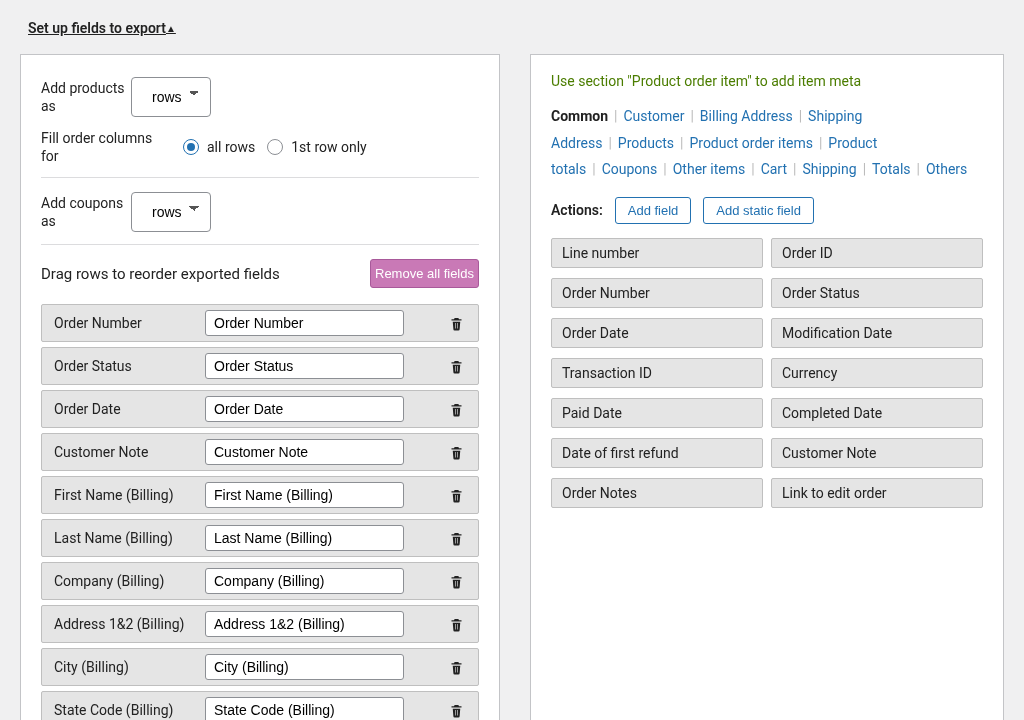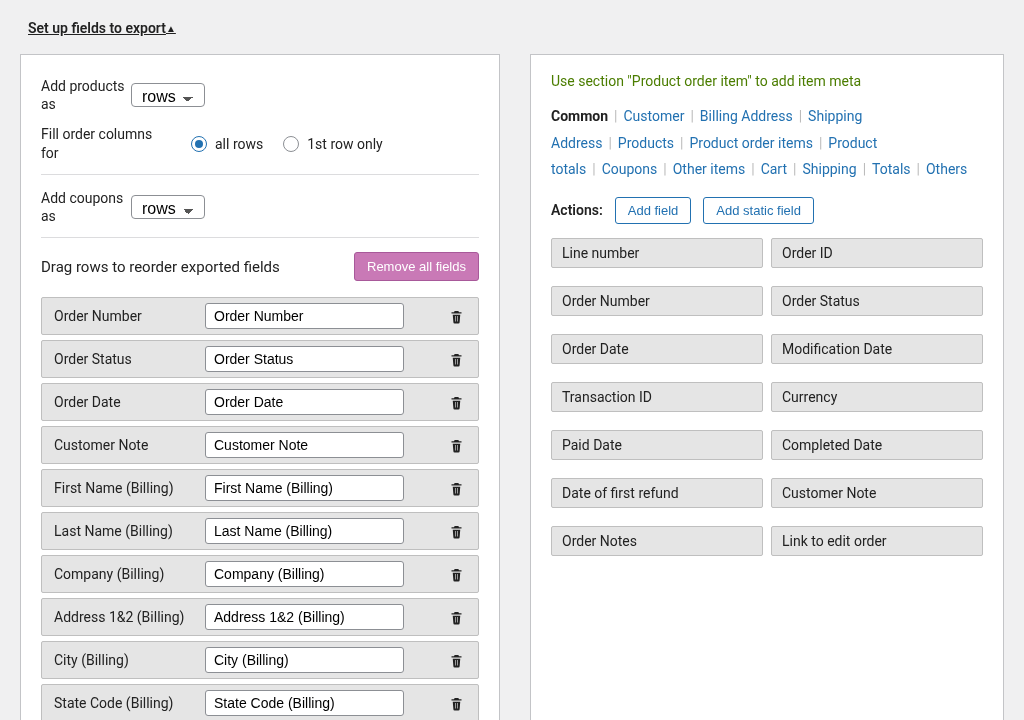--- a/index.html
+++ b/index.html
@@ -33,30 +33,30 @@
   }
   .panel-left { width: 480px; }
   .panel-right { flex:1; min-width: 440px; }
 
   .form-row { display:flex; align-items:center; margin: 6px 0 12px 0; }
   .form-row .lbl { width: 90px; font-size: 14px; line-height: 1.3; }
   select {
     border: 1px solid #8c8f94;
     border-radius: 4px;
     background: #fff;
-    padding: 4px 28px 4px 10px;
-    font-size: 16px;
-    height: 24px;
+    padding: 4px 28px 4px 20px;
+    font-size: 14px;
+    height: 40px;
     appearance: none;
     background-image: linear-gradient(45deg, transparent 50%, #555 50%), linear-gradient(135deg, #555 50%, transparent 50%);
     background-position: calc(100% - 16px) 13px, calc(100% - 11px) 13px;
     background-size: 5px 5px, 5px 5px;
     background-repeat: no-repeat;
   }
-  .radio-row { display:flex; align-items:center; gap:20px; font-size:14px; }
+  .radio-row { display:flex; align-items:center; gap:12px; font-size:14px; }
   .radio-row label { display:flex; align-items:center; gap:4px; cursor:pointer; }
   input[type=radio]{
     appearance:none;
     width:16px; height:16px;
     border:1px solid #8c8f94;
     border-radius:50%;
     position:relative;
     margin:0 4px 0 0;
     cursor:pointer;
   }
@@ -81,21 +81,21 @@
     justify-content:space-between;
     align-items:center;
     margin: 8px 0 16px 0;
   }
   .reorder-head .title{ font-size:15px; }
   .btn-purple{
     background:#c979b6;
     color:#fff;
     border:1px solid #a8599a;
     border-radius:3px;
-    padding: 6px 12px;
+    padding: 6px 4px;
     font-size:13px;
     cursor:pointer;
   }
   .field-row{
     background:#e5e5e5;
     border:1px solid #bfbfbf;
     border-radius:2px;
     padding: 5px 8px;
     display:flex;
     align-items:center;
@@ -159,21 +159,21 @@
     border:1px solid #2271b1;
     color:#2271b1;
     border-radius:3px;
     padding:5px 12px;
     font-size:13px;
     cursor:pointer;
   }
   .avail-grid{
     display:grid;
     grid-template-columns: 1fr 1fr;
-    gap:18px 8px;
+    gap:10px 8px;
   }
   .avail-item{
     background:#e5e5e5;
     border:1px solid #bfbfbf;
     border-radius:2px;
     padding:6px 10px;
     font-size:14px;
     cursor:grab;
   }
 </style>

